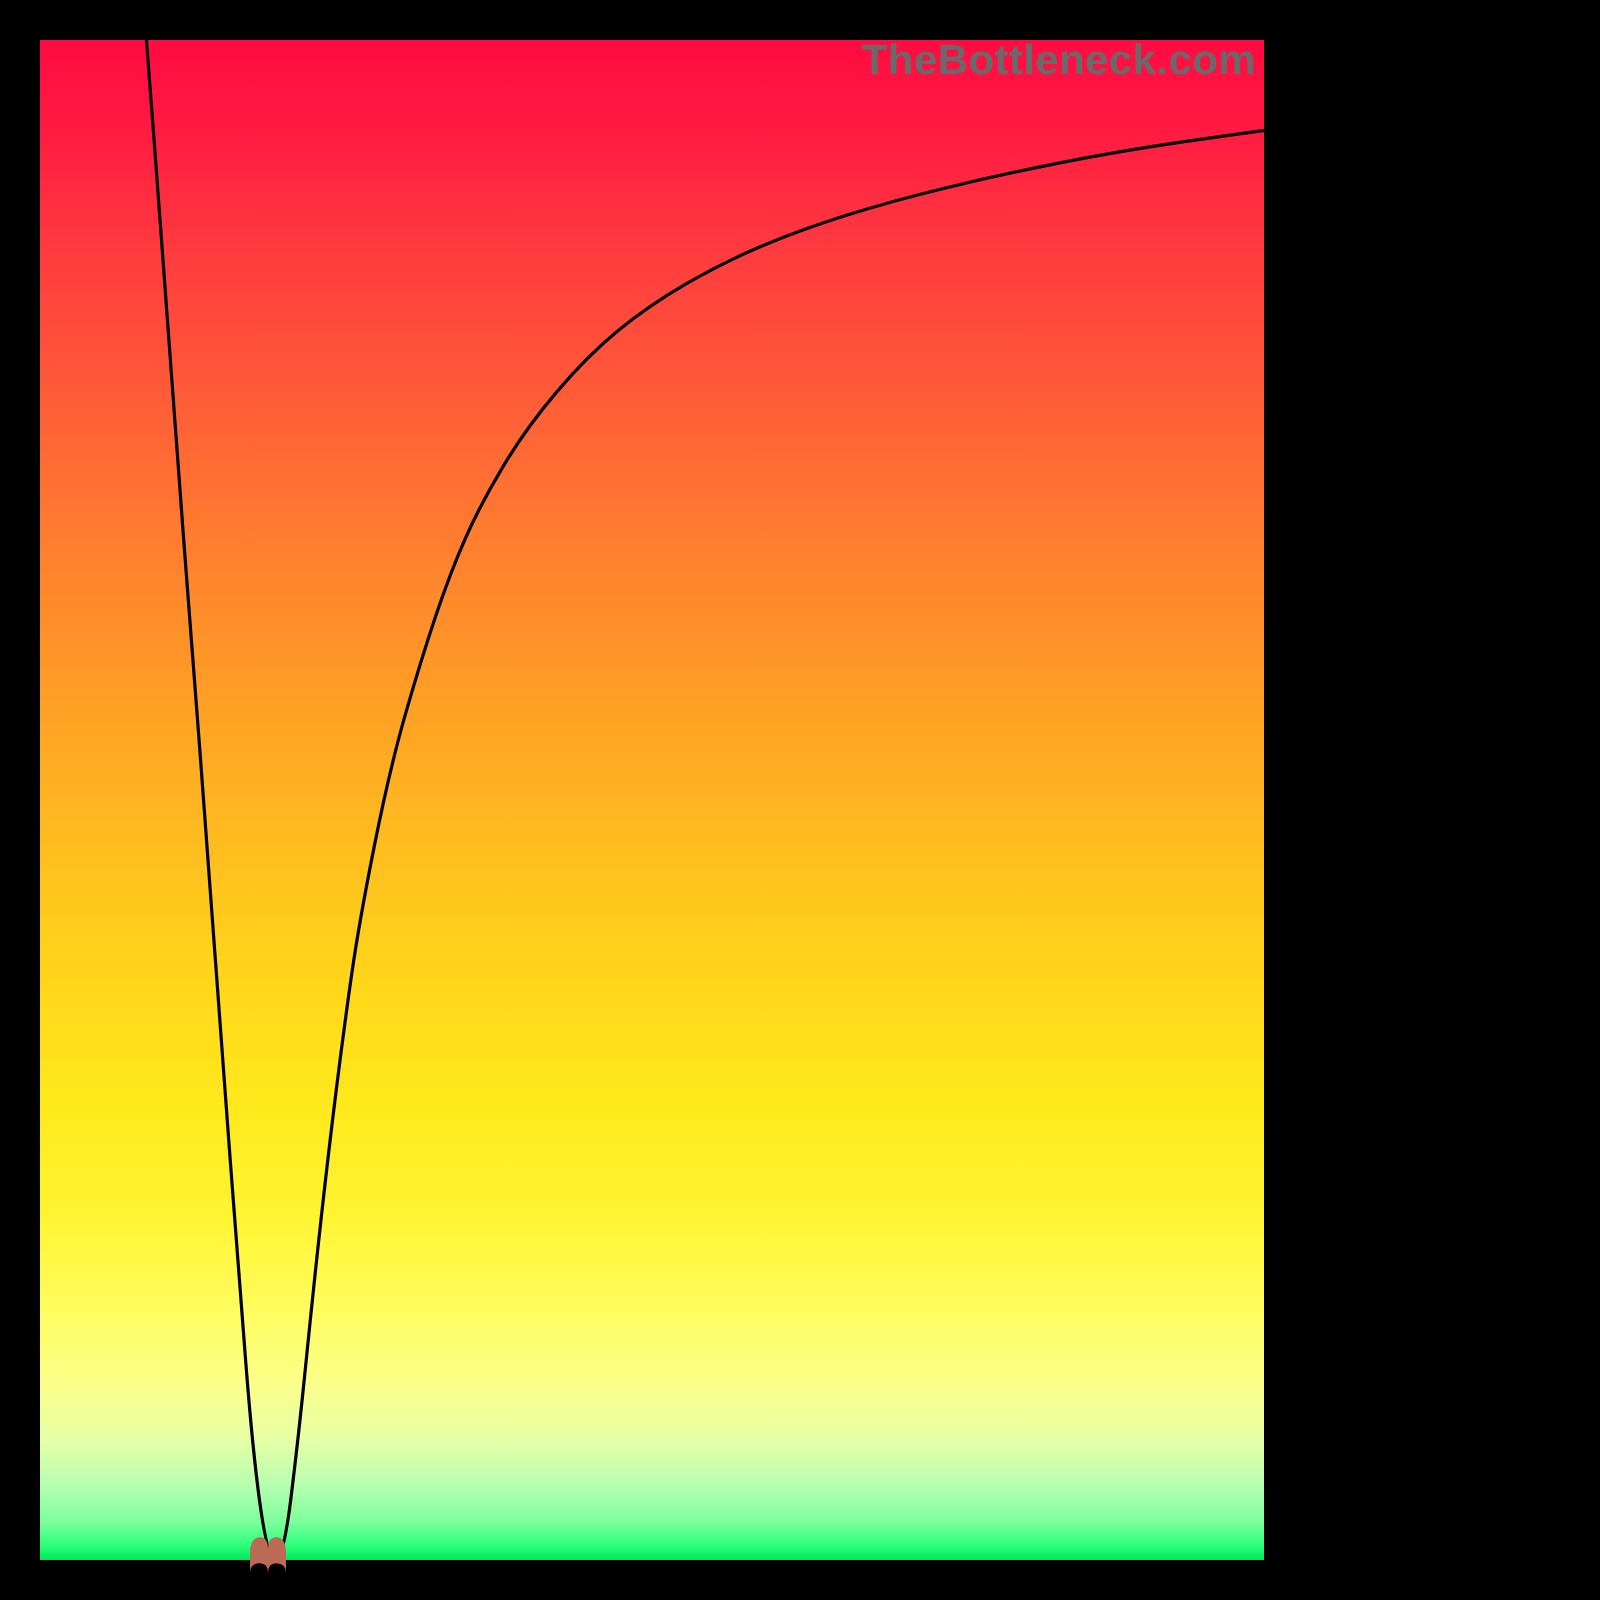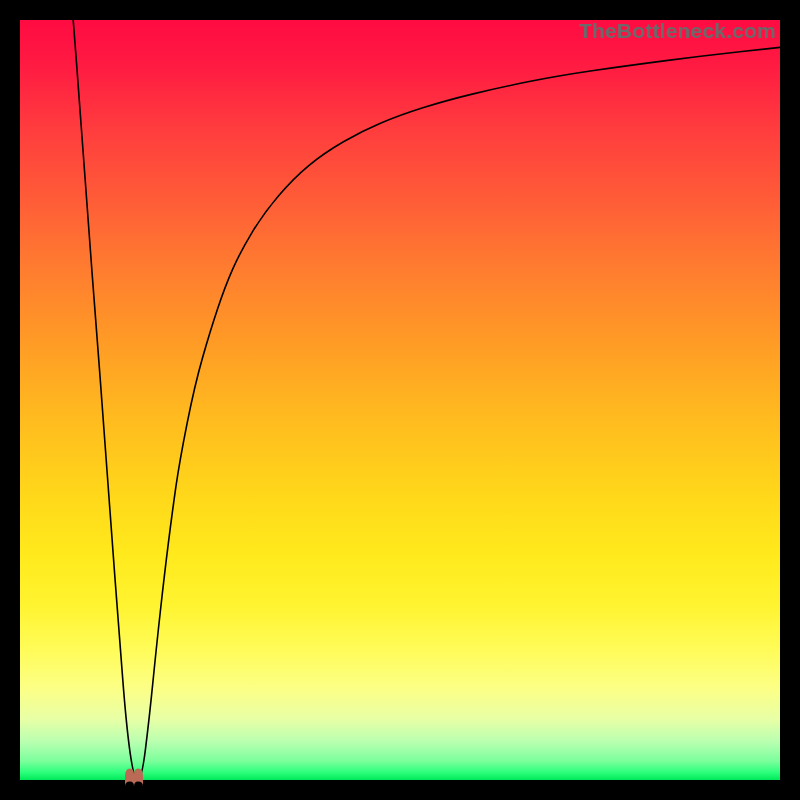--- a/index.html
+++ b/index.html
@@ -7,21 +7,21 @@
     padding: 0;
     width: 800px;
     height: 800px;
     background: #000;
     overflow: hidden;
   }
   .frame {
     position: absolute;
     left: 20px;
     top: 20px;
-    width: 760px;
+    width: 612px;
     height: 760px;
     background: #000;
   }
   .gradient {
     position: absolute;
     inset: 0;
     background: linear-gradient(
       to bottom,
       #ff0b42 0%,
       #ff1b42 6%,

